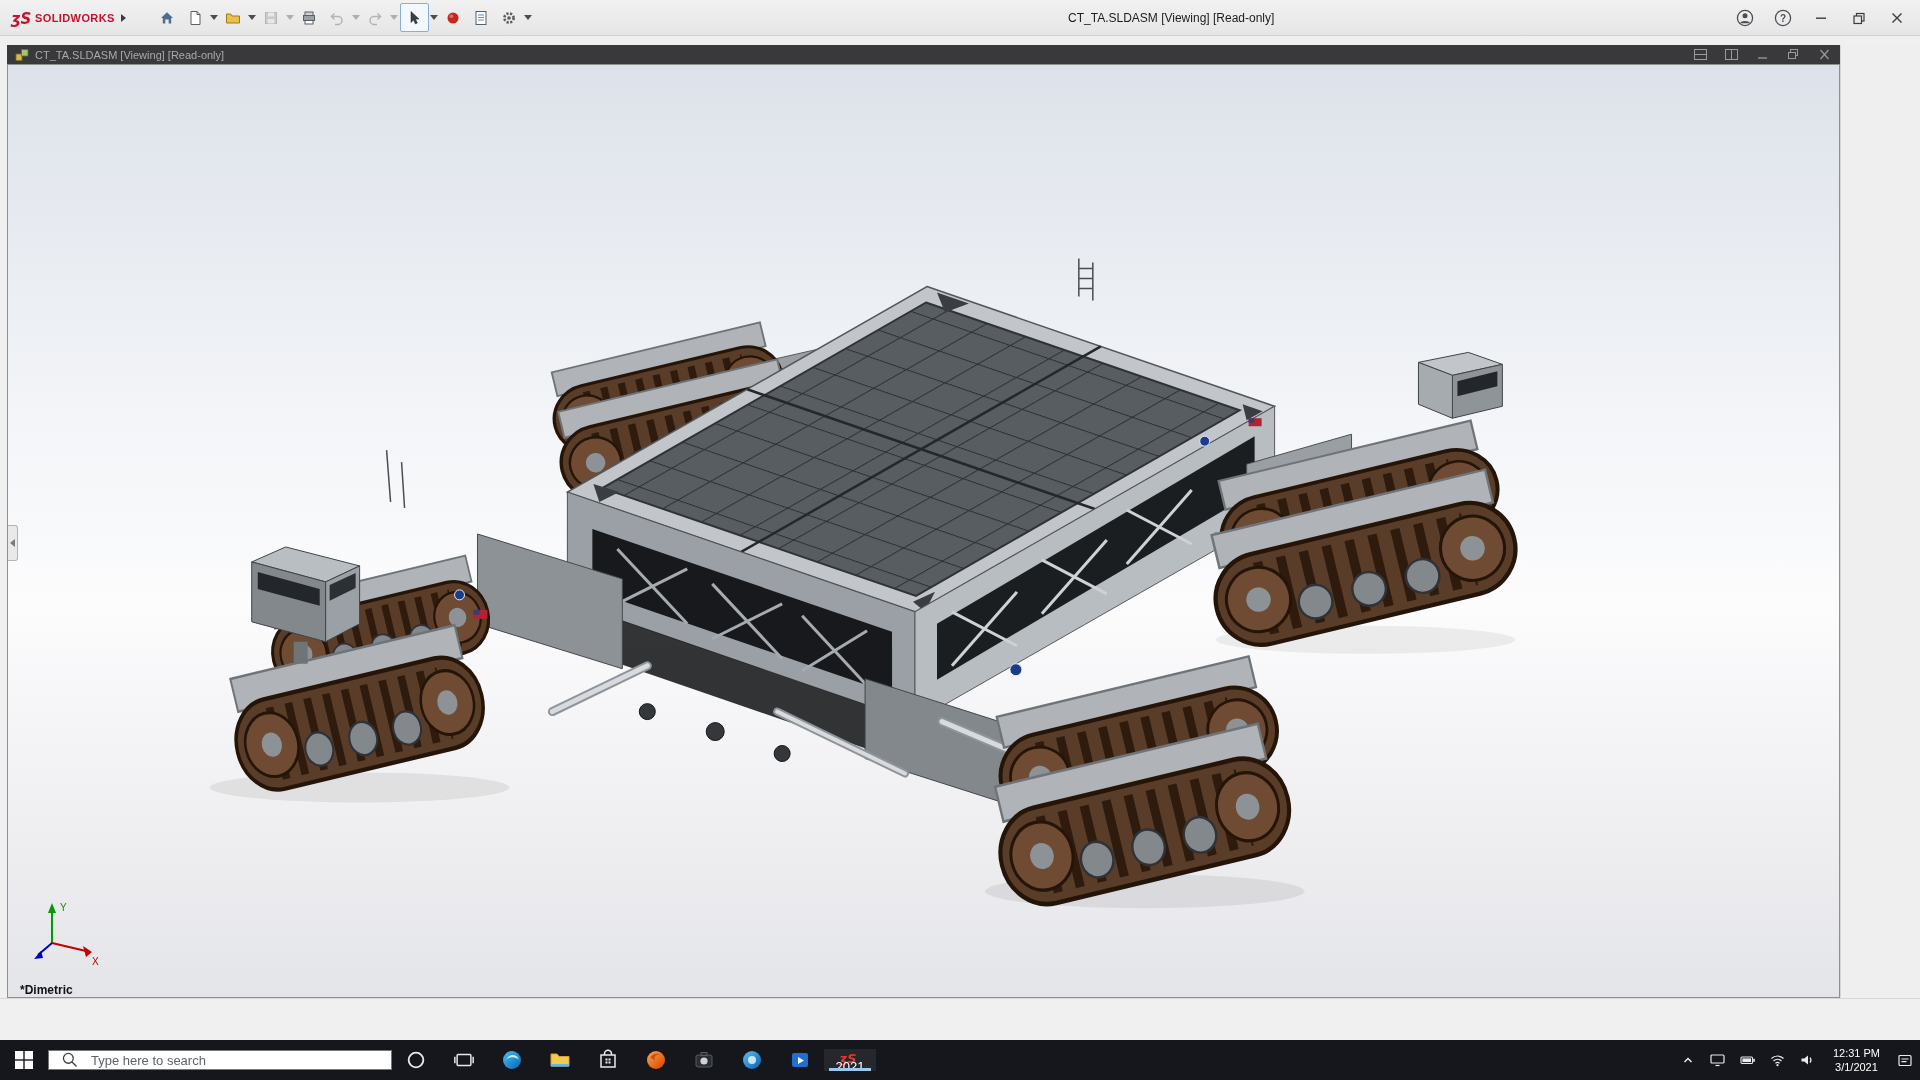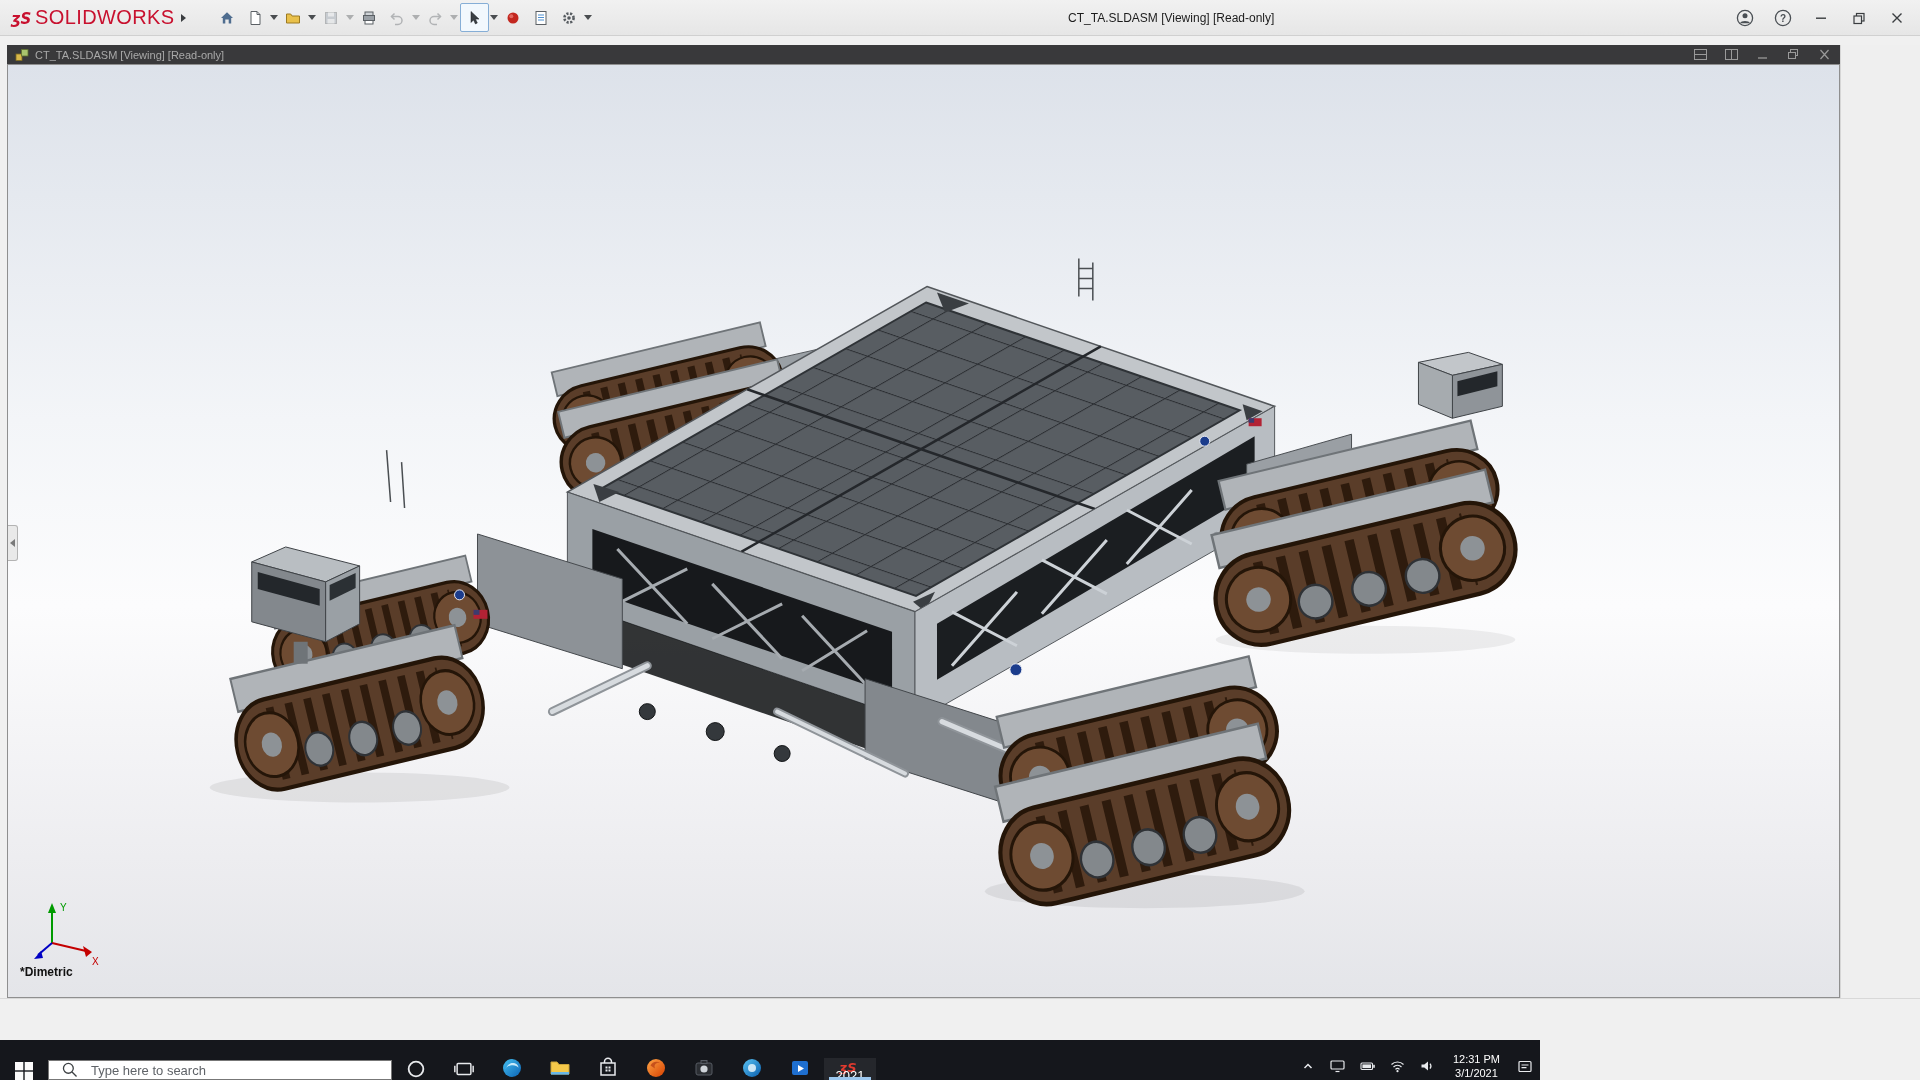--- a/index.html
+++ b/index.html
@@ -5,21 +5,21 @@
   html,body{margin:0;padding:0}
   body{width:1920px;height:1080px;overflow:hidden;position:relative;
        font-family:"Liberation Sans",sans-serif;background:#f0f0f0;}
   .abs{position:absolute}
 
   
   .app-titlebar{left:0;top:0;width:1920px;height:36px;
     background:linear-gradient(#f1f1f1,#e6e6e6);border-bottom:1px solid #d0d0d0;
     display:flex;align-items:center;box-sizing:border-box;z-index:30}
   .brand{display:flex;align-items:center;gap:3px;padding-left:10px}
-  .brand-text{font-weight:normal;color:#c8102e;font-size:20px;letter-spacing:.4px}
+  .brand-text{font-weight:bold;color:#c8102e;font-size:11px;letter-spacing:.4px}
   .tbtn{width:27px;height:27px;display:flex;align-items:center;justify-content:center;border-radius:2px}
   .tbtn.sel{border:1px solid #86aed6;background:#f2f8fd}
   .grayed{opacity:.38}
   .drop{width:9px;height:27px;display:flex;align-items:center;justify-content:center}
   .toolbar{display:flex;align-items:center;margin-left:26px;gap:1px}
   .app-title{position:absolute;left:61%;top:0;height:36px;transform:translateX(-50%);
     display:flex;align-items:center;font-size:12px;color:#1c1c1c;white-space:nowrap}
   .title-right{margin-left:auto;display:flex;align-items:center;padding-right:4px}
   .winbtn{width:38px;height:35px;display:flex;align-items:center;justify-content:center}
 
@@ -31,30 +31,30 @@
   .docbtn{width:15px;height:13px;display:flex;align-items:center;justify-content:center}
 
   .gap-strip{left:0;top:36px;width:1920px;height:9px;background:#f0f0f0;z-index:10}
   .left-strip{left:0;top:36px;width:7px;height:962px;background:#f0f0f0;z-index:5}
   .right-strip{left:1840px;top:36px;width:80px;height:962px;background:#efefef;border-left:1px solid #d6d6d6;box-sizing:border-box;z-index:5}
 
   
   .viewport{left:7px;top:64px;width:1833px;height:934px;border:1px solid #8f8f8f;
     box-sizing:border-box;background:#fff;overflow:hidden;z-index:8}
   .scene{position:absolute;left:0;top:0;width:100%;height:100%}
-  .view-label{position:absolute;left:12px;bottom:18px;font-size:12px;font-weight:bold;color:#111}
+  .view-label{position:absolute;left:12px;bottom:0;font-size:12px;font-weight:bold;color:#111}
   .triad{position:absolute;left:22px;top:832px;width:72px;height:72px}
   .collapsed-tab{position:absolute;left:0;top:460px;width:9px;height:34px;background:#e9e9e9;
     border:1px solid #b3b3b3;border-left:none;border-radius:0 3px 3px 0;
     display:flex;align-items:center;justify-content:center}
 
   .statusbar{left:0;top:998px;width:1920px;height:42px;background:#f0f0f0;border-top:1px solid #d8d8d8;box-sizing:border-box;z-index:9}
 
   
-  .taskbar{left:0;top:1040px;width:1540px;height:40px;background:#15171c;display:flex;align-items:flex-end;z-index:40}
+  .taskbar{left:0;top:1040px;width:1920px;height:40px;background:#15171c;display:flex;align-items:center;z-index:40}
   .tb-item{width:48px;display:flex;align-items:center;justify-content:center;flex:none}
   .tb-search{width:344px;background:#ffffff;border:1px solid #777;box-sizing:border-box;
     display:flex;align-items:center;gap:10px;padding-left:12px;flex:none}
   .tb-search input{border:none;outline:none;background:transparent;font-size:13px;color:#444;width:270px;
     font-family:"Liberation Sans",sans-serif}
   .tb-search input::placeholder{color:#5f6368;opacity:1}
   .sw-cell{width:52px;display:flex;flex-direction:column;align-items:center;justify-content:center;
     position:relative;background:rgba(255,255,255,.07);flex:none}
   .sw-cell::after{content:"";position:absolute;left:5px;right:5px;bottom:0;height:3px;background:#9cc7ee}
   .sw-year{font-size:13px;color:#fff;line-height:8px;margin-top:-2px}

